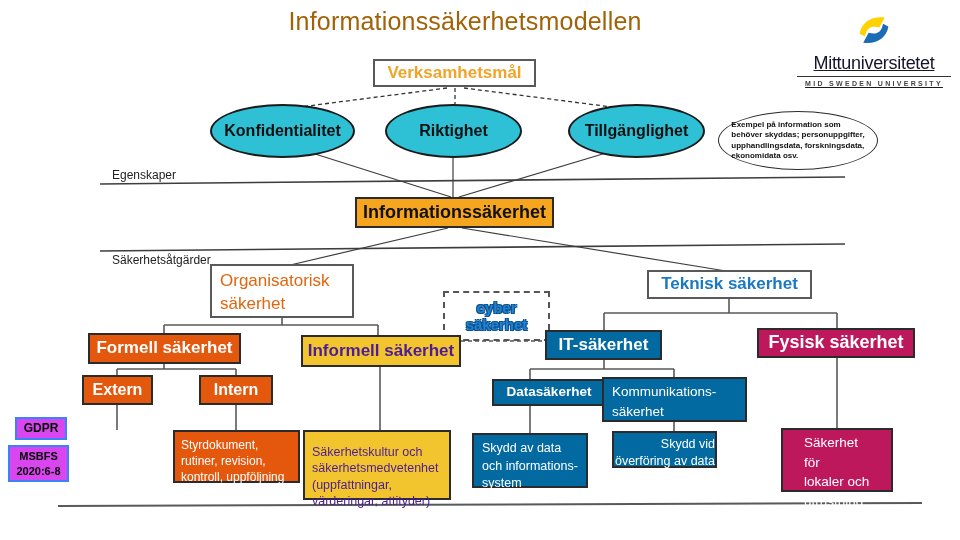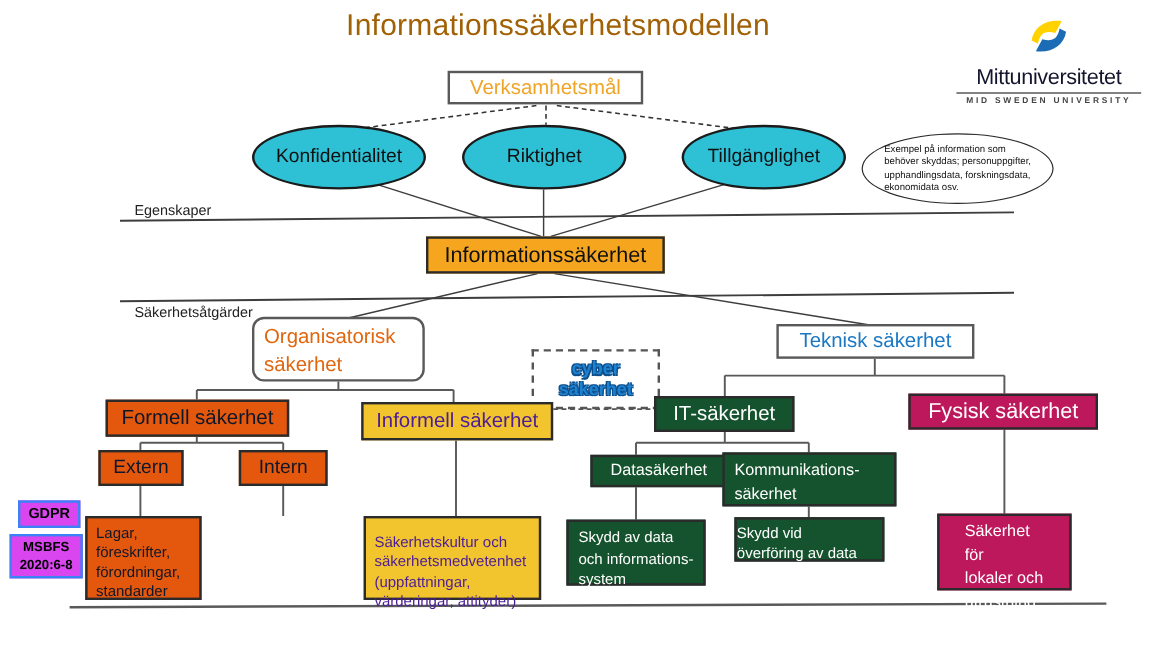--- a/index.html
+++ b/index.html
@@ -4,51 +4,51 @@
 <style>
   html,body { margin:0; padding:0; background:#fff; }
   .stage {
     position:relative; width:960px; height:540px; background:#ffffff;
     font-family:"Liberation Sans", sans-serif; overflow:hidden; color:#1a1a1a;
   }
   .abs { position:absolute; box-sizing:border-box; }
   .box {
     position:absolute; box-sizing:border-box;
     display:flex; align-items:center; justify-content:center;
-    text-align:center; line-height:1.2;
+    text-align:center; line-height:1.2;font-weight:bold;
   }
   .blk { position:absolute; box-sizing:border-box; line-height:1.3; }
   .pre { white-space:pre-line; }
   .title { font-size:25px; color:#a16207; letter-spacing:0.2px; }
   .seclabel { font-size:12px; color:#222; }
   .ellipse {
     border-radius:50%; background:#2ec0d5; border:2px solid #1b1b1b;
     font-size:16px; color:#101010;
   }
   .note-ellipse {
     border-radius:50%; background:#fff; border:1.5px solid #2b2b2b;
   }
   .note-text { font-size:8px; line-height:1.3; text-align:left; color:#111; white-space:pre-line; }
   .whitebox { background:#fff; border:2px solid #595959; }
   .amberbox { background:#f5a61e; border:2px solid #2b2b2b; color:#111; }
-  .orangebox { background:#e4580e; border:2px solid #2b2b2b; color:#0f172a; }
+  .orangebox { background:#e4580e; border:2px solid #2b2b2b; color:#ffffff; }
   .yellowbox { background:#f2c52f; border:2px solid #2b2b2b; color:#4c1d95; }
-  .bluebox { background:#14532d; border:2px solid #2b2b2b; color:#fff; }
+  .bluebox { background:#0369a1; border:2px solid #2b2b2b; color:#fff; }
   .greenbox { background:#be185d; border:2px solid #2b2b2b; color:#fff; }
   .plainbox { background:#d946ef; border:2px solid #3b82f6; color:#000; font-weight:bold; }
   .txt-amber { color:#f0a428; }
-  .txt-orange { color:#e0660f;border-radius:10px; }
+  .txt-orange { color:#e0660f; }
   .txt-blue { color:#1b78c4; }
   .cyber {
     font-weight:bold; color:#1e82d2; font-size:15px; line-height:1.15;
     text-shadow:1px 1px 0 #0d4f8b, -1px -1px 0 #0d4f8b, 1px -1px 0 #0d4f8b, -1px 1px 0 #0d4f8b;
   }
   .dashedbox { border:2px dashed #555; background:transparent; }
   .wires { position:absolute; left:0; top:0; }
-  .logo { text-align:center; }
+  .logo { text-align:center;text-decoration:underline; }
   .logo-name { font-size:18px; color:#14142e; font-weight:500; letter-spacing:-0.3px; line-height:1.1; }
   .logo-sub {
     margin-top:2px; border-top:1.5px solid #333; padding-top:3px;
     font-size:7px; letter-spacing:2.3px; color:#444; font-weight:bold;
   }
 </style>
 </head>
 <body>
 
 <div class="stage">
@@ -133,30 +133,29 @@
   <div class="box orangebox" style="left:82px; top:375px; width:71px; height:30px; font-size:16px;">Extern</div>
   <div class="box orangebox" style="left:199px; top:375px; width:74px; height:30px; font-size:16px;">Intern</div>
   <div class="box bluebox" style="left:473px; top:379px; width:114px; height:27px; font-size:13.5px;margin-left:19px;">Datasäkerhet</div>
   <div class="blk bluebox pre" style="left:602px; top:377px; width:145px; height:45px; font-size:13.5px; padding:3px 8px; line-height:1.45;">Kommunikations-
 säkerhet</div>
 
   <div class="box plainbox" style="left:15px; top:417px; width:52px; height:23px; font-size:12px;">GDPR</div>
   <div class="box plainbox pre" style="left:8px; top:445px; width:61px; height:37px; font-size:11px; line-height:1.3;">MSBFS
 2020:6-8</div>
 
-  <div class="blk orangebox pre" style="left:71px; top:430px; width:97px; height:70px; font-size:12.5px; padding:4px 7px; line-height:1.3;">Lagar,
-föreskrifter,
-förordningar,
-standarder</div>
+  <div class="blk orangebox pre" style="left:173px; top:430px; width:127px; height:53px; font-size:12px; padding:5px 6px; line-height:1.35;">Styrdokument,
+rutiner, revision,
+kontroll, uppföljning</div>
   <div class="blk yellowbox pre" style="left:303px; top:430px; width:148px; height:70px; font-size:12.5px; padding:12px 7px; line-height:1.3;">Säkerhetskultur och
 säkerhetsmedvetenhet
 (uppfattningar,
 värderingar, attityder)</div>
   <div class="blk bluebox pre" style="left:472px; top:433px; width:116px; height:55px; font-size:12.5px; padding:5px 8px; line-height:1.4;">Skydd av data
 och informations-
 system</div>
-  <div class="blk bluebox pre" style="left:612px; top:431px; width:125px; height:37px; font-size:12.5px; padding:3px 0; line-height:1.35;">Skydd vid
+  <div class="blk bluebox pre" style="left:612px; top:431px; width:105px; height:37px; font-size:12.5px; padding:3px 0; line-height:1.35;text-align:right;">Skydd vid
 överföring av data</div>
   <div class="blk greenbox pre" style="left:781px; top:428px; width:112px; height:64px; font-size:13.5px; padding:3px 21px; line-height:1.45;">Säkerhet för
 lokaler och
 utrustning</div>
 
 </div>
 
 </body></html>

